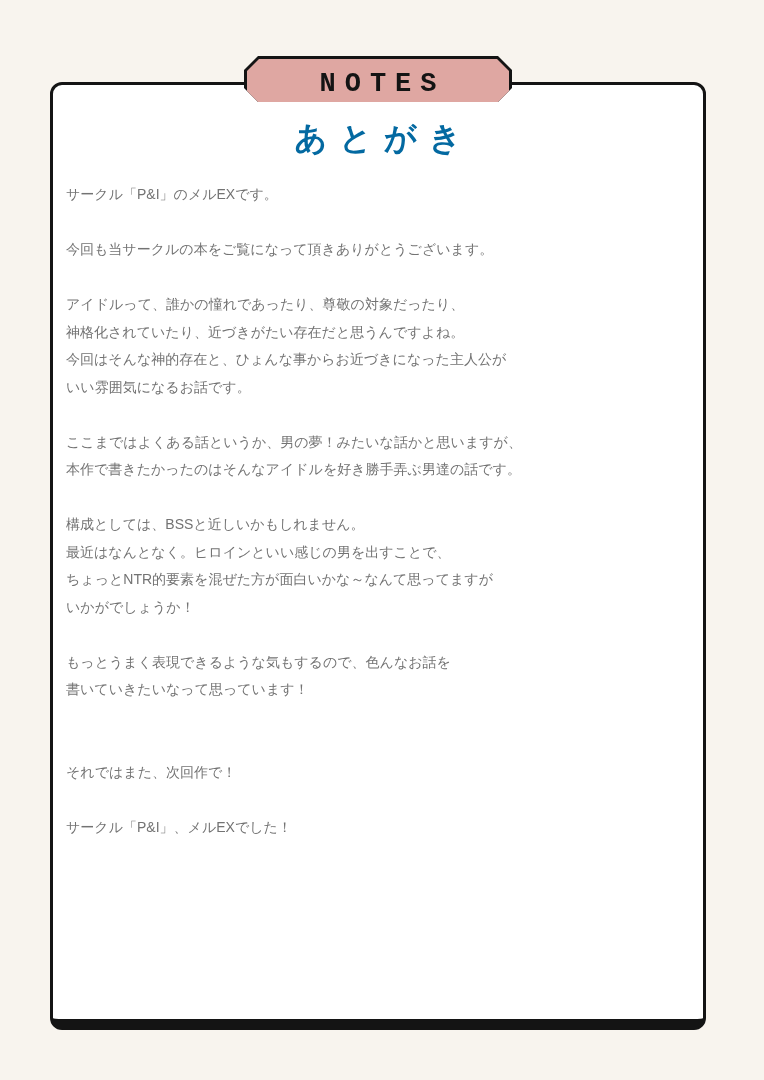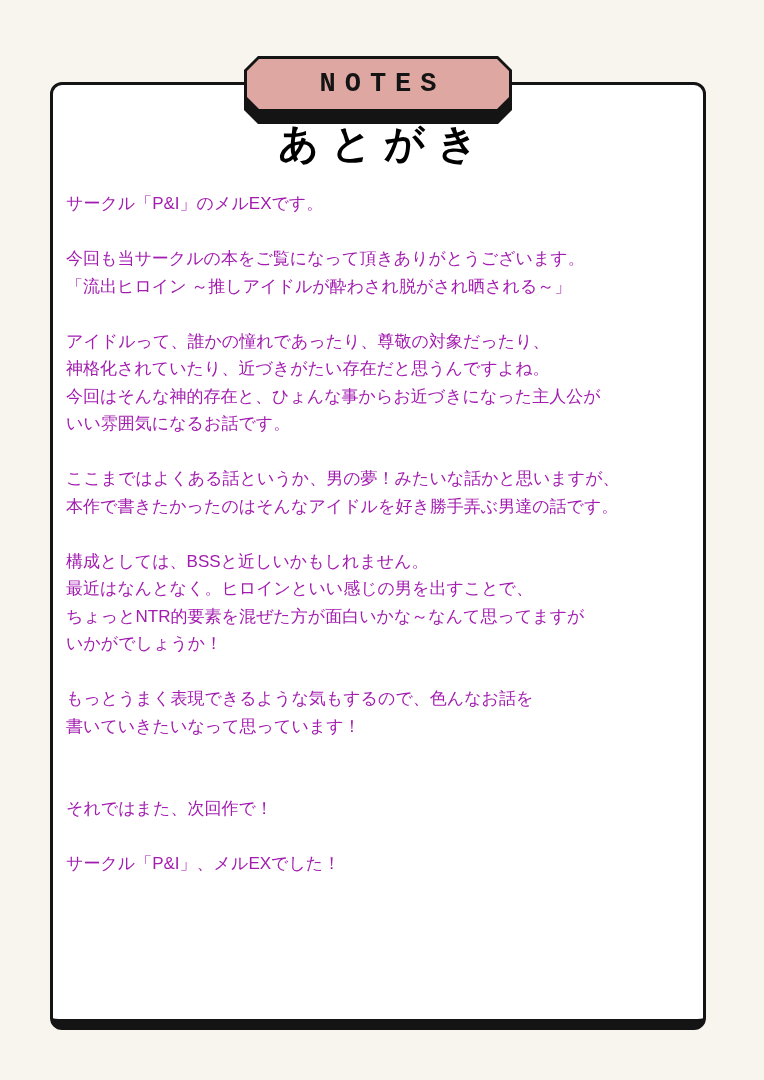--- a/index.html
+++ b/index.html
@@ -32,21 +32,21 @@
     border-bottom-width: 11px;
     border-radius: 12px;
   }
   
   .tab {
     position: absolute;
     top: -29px;
     left: 50%;
     transform: translateX(-50%);
     width: 268px;
-    height: 68px;
+    height: 46px;
     background: #141414;
     clip-path: polygon(14px 0, calc(100% - 14px) 0, 100% 14px,
                        100% calc(100% - 14px), calc(100% - 14px) 100%,
                        14px 100%, 0 calc(100% - 14px), 0 14px);
     z-index: 2;
   }
   .tab-inner {
     position: absolute;
     top: 3px;
     left: 3px;
@@ -65,33 +65,33 @@
     font-size: 27px;
     font-weight: 700;
     letter-spacing: 9px;
     text-indent: 9px;
     color: #141414;
   }
   
   .title {
     margin: 36px 0 0 0;
     text-align: center;
-    font-size: 40px;
+    font-size: 32px;
     line-height: 1.1;
     font-weight: 900;
     letter-spacing: 12px;
     text-indent: 12px;
-    color: #000000;
+    color: #0369a1;
   }
   
   .bodytext {
     margin: 25px 18px 0 13px;
-    font-size: 17px;
+    font-size: 14px;
     line-height: 27.5px;
-    color: #a21caf;
+    color: #737373;
   }
   .line {
     white-space: pre;
     min-height: 27.5px;
   }
   .line.blank {
     visibility: hidden;
   }
 </style>
 </head>
@@ -105,21 +105,20 @@
         <span class="tab-label">NOTES</span>
       </div>
     </div>
 
     <h1 class="title">あとがき</h1>
 
     <div class="bodytext" id="body-container">
         <div class="line">サークル「P&amp;I」のメルEXです。</div>
         <div class="line blank">&nbsp;</div>
         <div class="line">今回も当サークルの本をご覧になって頂きありがとうございます。</div>
-        <div class="line">「流出ヒロイン ～推しアイドルが酔わされ脱がされ晒される～」</div>
         <div class="line blank">&nbsp;</div>
         <div class="line">アイドルって、誰かの憧れであったり、尊敬の対象だったり、</div>
         <div class="line">神格化されていたり、近づきがたい存在だと思うんですよね。</div>
         <div class="line">今回はそんな神的存在と、ひょんな事からお近づきになった主人公が</div>
         <div class="line">いい雰囲気になるお話です。</div>
         <div class="line blank">&nbsp;</div>
         <div class="line">ここまではよくある話というか、男の夢！みたいな話かと思いますが、</div>
         <div class="line">本作で書きたかったのはそんなアイドルを好き勝手弄ぶ男達の話です。</div>
         <div class="line blank">&nbsp;</div>
         <div class="line">構成としては、BSSと近しいかもしれません。</div>

